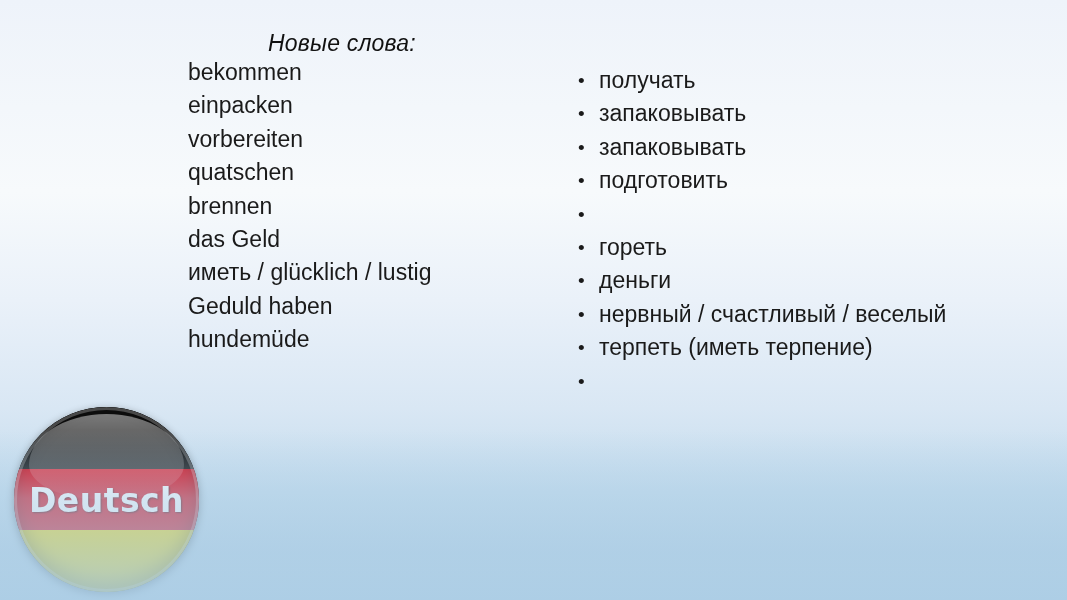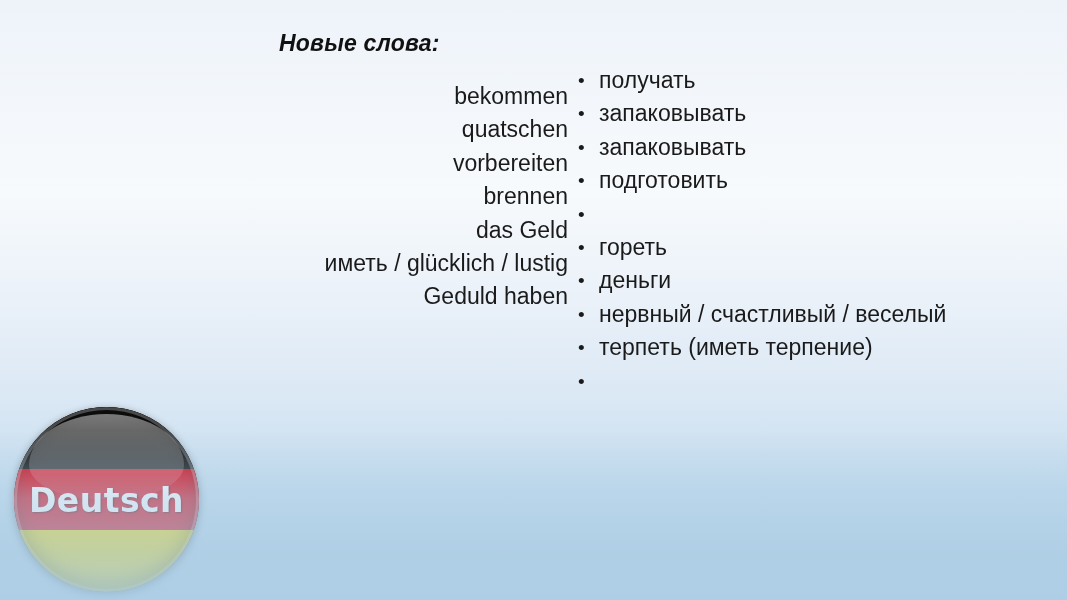--- a/index.html
+++ b/index.html
@@ -34,33 +34,31 @@
     height: 170px;
     background: linear-gradient(to bottom, rgba(186,214,234,0) 0%, rgba(176,208,231,0.55) 40%, rgba(168,203,228,0.85) 100%);
     pointer-events: none;
   }
 
   .title {
     position: absolute;
     left: 268px;
     top: 30px;
     font-size: 23px;
-    font-weight: bold;
+    font-weight: normal;
     font-style: italic;
     color: #111;
     letter-spacing: .2px;
-    margin-left: 11px;
   }
 
   .col-left {
     position: absolute;
     left: 188px;
-    top: 80px;
+    top: 56px;
     width: 380px;
-    text-align: right;
   }
   .col-right {
     position: absolute;
     left: 575px;
     top: 64px;
     width: 470px;
   }
 
   .row {
     height: 33.4px;
@@ -140,26 +138,28 @@
 </style>
 </head>
 <body>
 
 <div class="slide">
 
   <div class="title">Новые слова:</div>
 
   <div class="col-left">
     <div class="row">bekommen</div>
+    <div class="row">einpacken</div>
+    <div class="row">vorbereiten</div>
     <div class="row">quatschen</div>
-    <div class="row">vorbereiten</div>
     <div class="row">brennen</div>
     <div class="row">das Geld</div>
     <div class="row">иметь / glücklich / lustig</div>
     <div class="row">Geduld haben</div>
+    <div class="row">hundemüde</div>
   </div>
 
   <div class="col-right">
     <div class="row bulleted">
       <span class="bullet">•</span>
       <span>получать</span>
     </div>
     <div class="row bulleted">
       <span class="bullet">•</span>
       <span>запаковывать</span>

